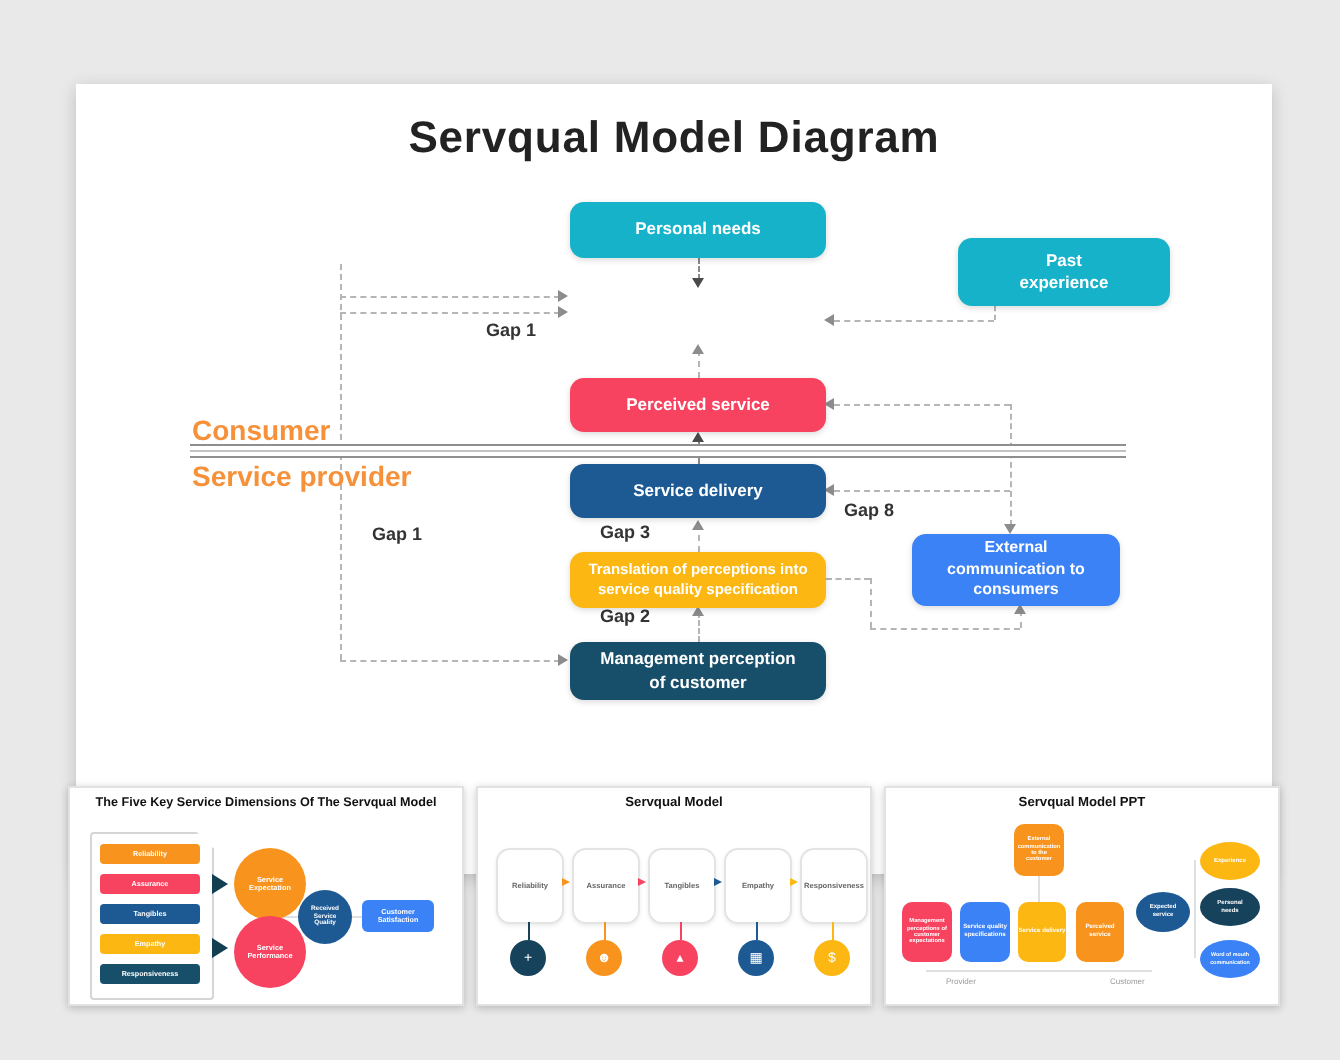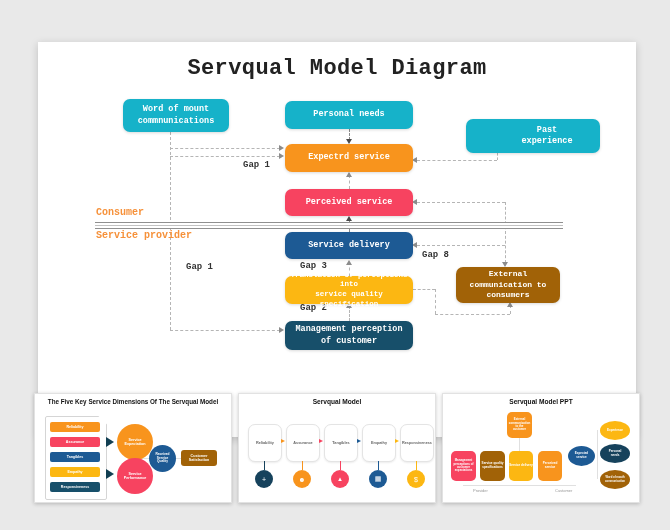--- a/index.html
+++ b/index.html
@@ -3,38 +3,38 @@
 <meta charset="utf-8">
 <style>
   html,body{margin:0;padding:0;}
   body{
     width:670px;height:530px;position:relative;overflow:hidden;
     background:#e9e9e9;font-family:"Liberation Sans", sans-serif;
   }
   
   .slide-main{
     position:absolute;left:38px;top:42px;width:598px;height:395px;
-    background:#ffffff;box-shadow:0 2px 8px rgba(0,0,0,.18);font-family:Liberation Mono, monospace;
+    background:#ffffff;box-shadow:0 2px 8px rgba(0,0,0,.18);
   }
   .slide-title{
     position:absolute;top:14px;left:0;width:100%;text-align:center;
     font-size:22px;font-weight:bold;color:#222;letter-spacing:.4px;
   }
   .nb{
     position:absolute;border-radius:7px;color:#fff;font-weight:bold;
     display:flex;align-items:center;justify-content:center;text-align:center;
     white-space:pre-line;font-size:8.5px;line-height:1.3;
     box-shadow:0 1px 3px rgba(0,0,0,.15);
   }
-  .c-teal{background:#16b2c9;} .c-cyan{background:#a16207;}
+  .c-teal{background:#16b2c9;} .c-cyan{background:#3b82f6;}
   .c-orange{background:#f8941d;} .c-pink{background:#f74360;}
   .c-blue{background:#1d5a94;} .c-amber{background:#fcb712;}
   .c-navy{background:#174f6a;} .c-navy2{background:#16425c;}
   .gap-label{position:absolute;font-size:9px;font-weight:bold;color:#333;}
-  .side-label{position:absolute;font-size:10px;font-weight:bold;color:#f6913a;}
+  .side-label{position:absolute;font-size:14px;font-weight:bold;color:#f6913a;}
   .divider{
     position:absolute;left:57px;top:180px;width:468px;height:5px;
     border-top:1px solid #8f8f8f;border-bottom:1px solid #8f8f8f;
     background:linear-gradient(#fff 40%, #c2c2c2 40%, #c2c2c2 60%, #fff 60%);
   }
   .hline{position:absolute;height:0;border-top:1px dashed #b5b5b5;}
   .vline{position:absolute;width:0;border-left:1px dashed #b5b5b5;}
   .dark{border-color:#8a8a8a;}
   .ar{position:absolute;width:0;height:0;}
   .ar.r{border-top:3px solid transparent;border-bottom:3px solid transparent;border-left:5px solid #8c8c8c;}
@@ -121,26 +121,23 @@
   <div class="divider"></div>
   <div class="side-label" style="left:58px;top:165px;">Consumer</div>
   <div class="side-label" style="left:58px;top:188px;">Service provider</div>
 
   <div class="gap-label" style="left:205px;top:118px;">Gap 1</div>
   <div class="gap-label" style="left:148px;top:220px;">Gap 1</div>
   <div class="gap-label" style="left:262px;top:219px;">Gap 3</div>
   <div class="gap-label" style="left:262px;top:261px;">Gap 2</div>
   <div class="gap-label" style="left:384px;top:208px;">Gap 8</div>
 
-  <div class="nb c-teal" style="left:85px;top:57px;width:106px;height:33px;">Word of mount
-commnunications</div>
   <div class="nb c-teal" style="left:247px;top:59px;width:128px;height:28px;">Personal needs</div>
-  <div class="nb c-teal" style="left:428px;top:77px;width:106px;height:34px;padding-left:28px;">Past
+  <div class="nb c-teal" style="left:441px;top:77px;width:106px;height:34px;">Past
 experience</div>
-  <div class="nb c-orange" style="left:247px;top:102px;width:128px;height:28px;">Expectrd service</div>
   <div class="nb c-pink" style="left:247px;top:147px;width:128px;height:27px;">Perceived service</div>
   <div class="nb c-blue" style="left:247px;top:190px;width:128px;height:27px;">Service delivery</div>
   <div class="nb c-amber" style="left:247px;top:234px;width:128px;height:28px;font-size:7.5px;">Translation of perceptions into
 service quality specification</div>
   <div class="nb c-navy" style="left:247px;top:279px;width:128px;height:29px;">Management perception
 of customer</div>
   <div class="nb c-cyan" style="left:418px;top:225px;width:104px;height:36px;font-size:8px;">External
 communication to
 consumers</div>
 </div>

